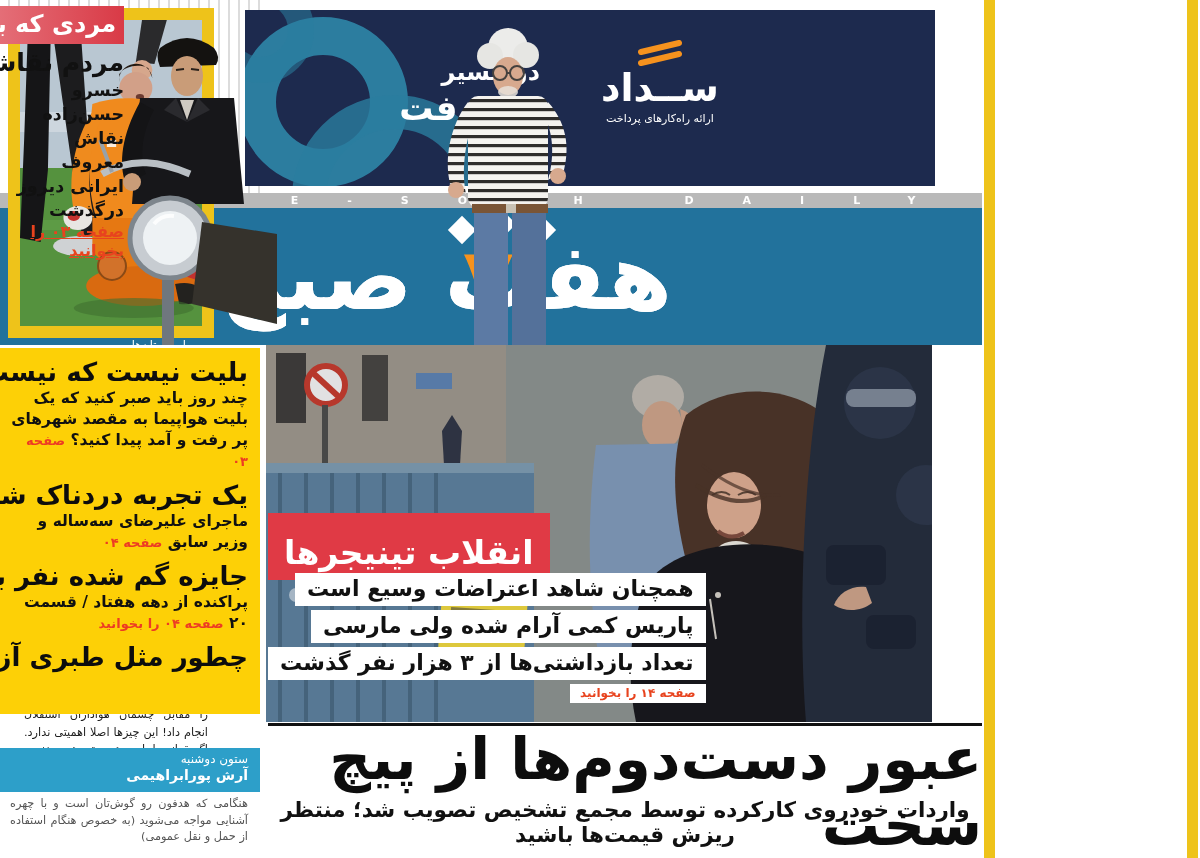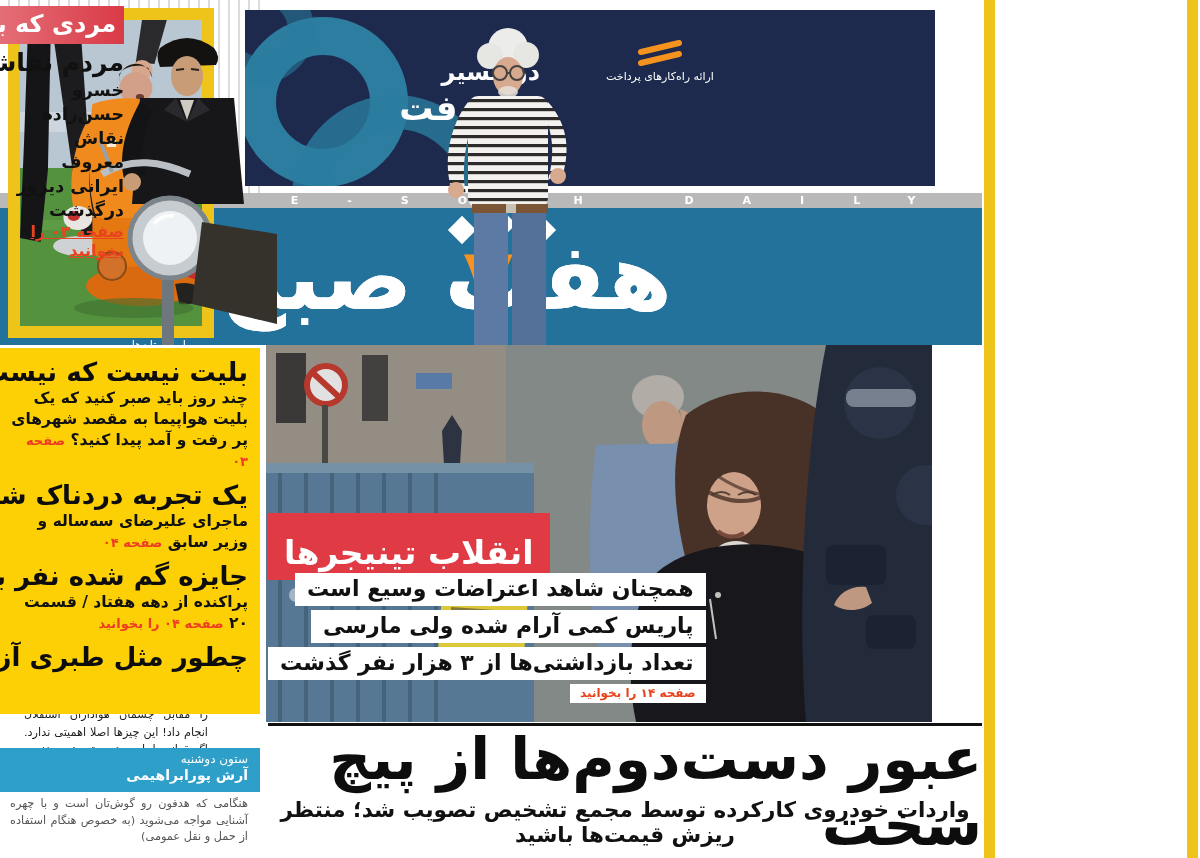--- a/index.html
+++ b/index.html
@@ -130,20 +130,21 @@
     </svg>
     <div class="ad-slogan">
       <div class="l1">در مسیر</div>
       <div class="l2">پیشرفت</div>
     </div>
     <div class="ad-brand">
       <svg class="mark" width="46" height="26" viewBox="0 0 46 26">
         <line x1="4" y1="12" x2="42" y2="3" stroke="#f6921e" stroke-width="6" stroke-linecap="round"></line>
         <line x1="4" y1="23" x2="42" y2="14" stroke="#f6921e" stroke-width="6" stroke-linecap="round"></line>
       </svg>
+      <div class="nm">ســداد</div>
       <div class="tg">ارائه راه‌کارهای پرداخت</div>
     </div>
   </div>
 
   <div class="letterband">HAFT-E-SOBH DAILY</div>
 
   <div class="masthead">
     <div class="logo-wrap">
       <div class="diamond" style="right:150px;"></div>
       <div class="diamond" style="right:190px;top:2px;"></div>

